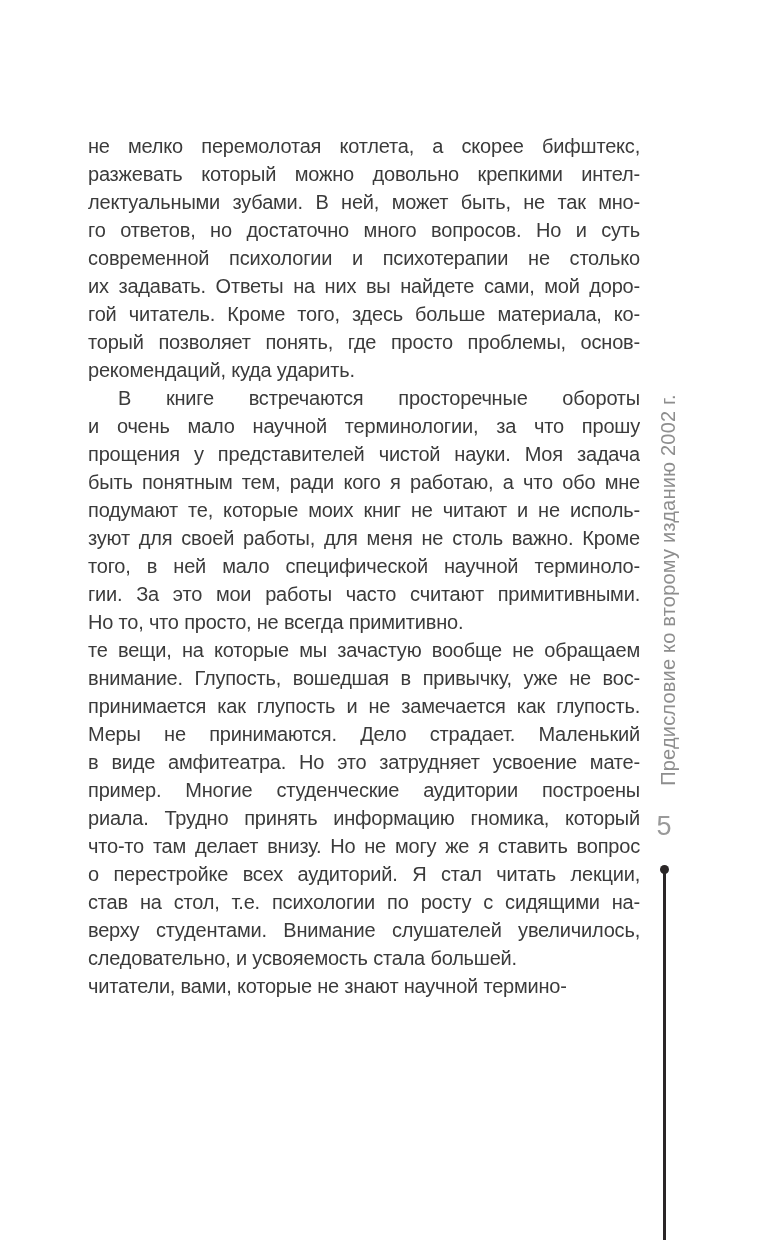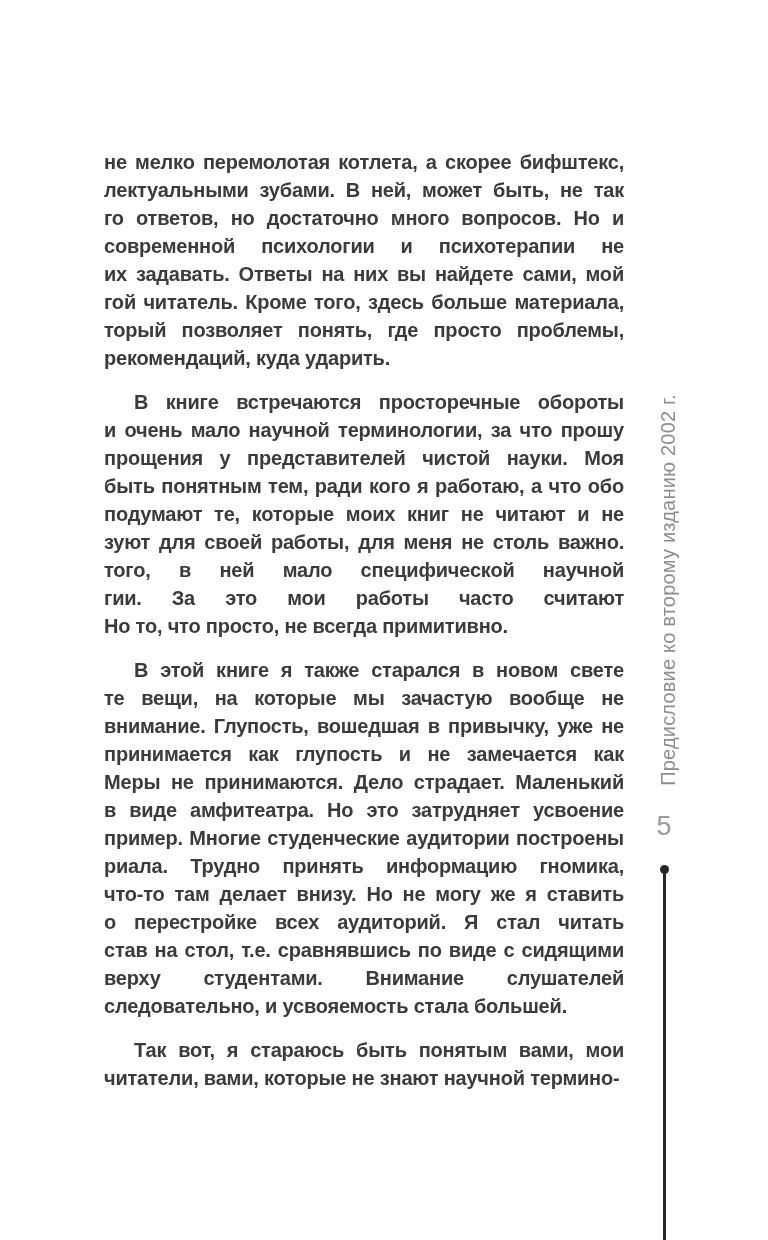--- a/index.html
+++ b/index.html
@@ -16,21 +16,21 @@
   }
   .text-column{
     position:absolute;
     left:88px;top:132px;
     width:552px;
     color:var(--body-color,#3b3b3b);
     font-size:20px;
     line-height:28px;
     letter-spacing:-0.2px;
   }
-  .para{margin:16px;padding:0;font-weight:bold;}
+  .para{margin:0;padding:0;}
   .tline{
     text-align:justify;
     text-align-last:justify;
     white-space:normal;
     height:28px;
     overflow:hidden;
   }
   .tline.lastline{
     text-align:right;
     text-align-last:left;
@@ -70,56 +70,55 @@
     background:var(--rule-color,#2a2627);
   }
 </style>
 </head>
 <body>
 
 <div class="page">
   <main class="text-column" id="text-col">
       <div class="para">
         <div class="tline">не мелко перемолотая котлета, а скорее бифштекс,</div>
+        <div class="tline">разжевать который можно довольно крепкими интел-</div>
         <div class="tline">лектуальными зубами. В ней, может быть, не так мно-</div>
         <div class="tline">го ответов, но достаточно много вопросов. Но и суть</div>
         <div class="tline">современной психологии и психотерапии не столько</div>
         <div class="tline">их задавать. Ответы на них вы найдете сами, мой доро-</div>
         <div class="tline">гой читатель. Кроме того, здесь больше материала, ко-</div>
         <div class="tline">торый позволяет понять, где просто проблемы, основ-</div>
         <div class="tline lastline">рекомендаций, куда ударить.</div>
       </div>
       <div class="para">
         <div class="tline indent">В книге встречаются просторечные обороты</div>
         <div class="tline">и очень мало научной терминологии, за что прошу</div>
         <div class="tline">прощения у представителей чистой науки. Моя задача</div>
         <div class="tline">быть понятным тем, ради кого я работаю, а что обо мне</div>
         <div class="tline">подумают те, которые моих книг не читают и не исполь-</div>
         <div class="tline">зуют для своей работы, для меня не столь важно. Кроме</div>
         <div class="tline">того, в ней мало специфической научной терминоло-</div>
         <div class="tline">гии. За это мои работы часто считают примитивными.</div>
         <div class="tline lastline">Но то, что просто, не всегда примитивно.</div>
       </div>
       <div class="para">
-        <div class="tline indent">В этой книге я также старался в новом свете показать</div>
         <div class="tline">те вещи, на которые мы зачастую вообще не обращаем</div>
         <div class="tline">внимание. Глупость, вошедшая в привычку, уже не вос-</div>
         <div class="tline">принимается как глупость и не замечается как глупость.</div>
         <div class="tline">Меры не принимаются. Дело страдает. Маленький</div>
         <div class="tline">в виде амфитеатра. Но это затрудняет усвоение мате-</div>
         <div class="tline">пример. Многие студенческие аудитории построены</div>
         <div class="tline">риала. Трудно принять информацию гномика, который</div>
         <div class="tline">что-то там делает внизу. Но не могу же я ставить вопрос</div>
         <div class="tline">о перестройке всех аудиторий. Я стал читать лекции,</div>
-        <div class="tline">став на стол, т.е. сравнявшись по виде с сидящими на-</div>
+        <div class="tline">став на стол, т.е. психологии по росту с сидящими на-</div>
         <div class="tline">верху студентами. Внимание слушателей увеличилось,</div>
         <div class="tline lastline">следовательно, и усвояемость стала большей.</div>
       </div>
       <div class="para">
-        <div class="tline indent">Так вот, я стараюсь быть понятым вами, мои дорогие</div>
         <div class="tline lastline">читатели, вами, которые не знают научной термино-</div>
       </div>
     </main>
 
   <div class="side-title">Предисловие ко второму изданию 2002 г.</div>
 
   <div class="page-number">5</div>
 
   <div class="rule-dot"></div>
   <div class="rule-line"></div>

